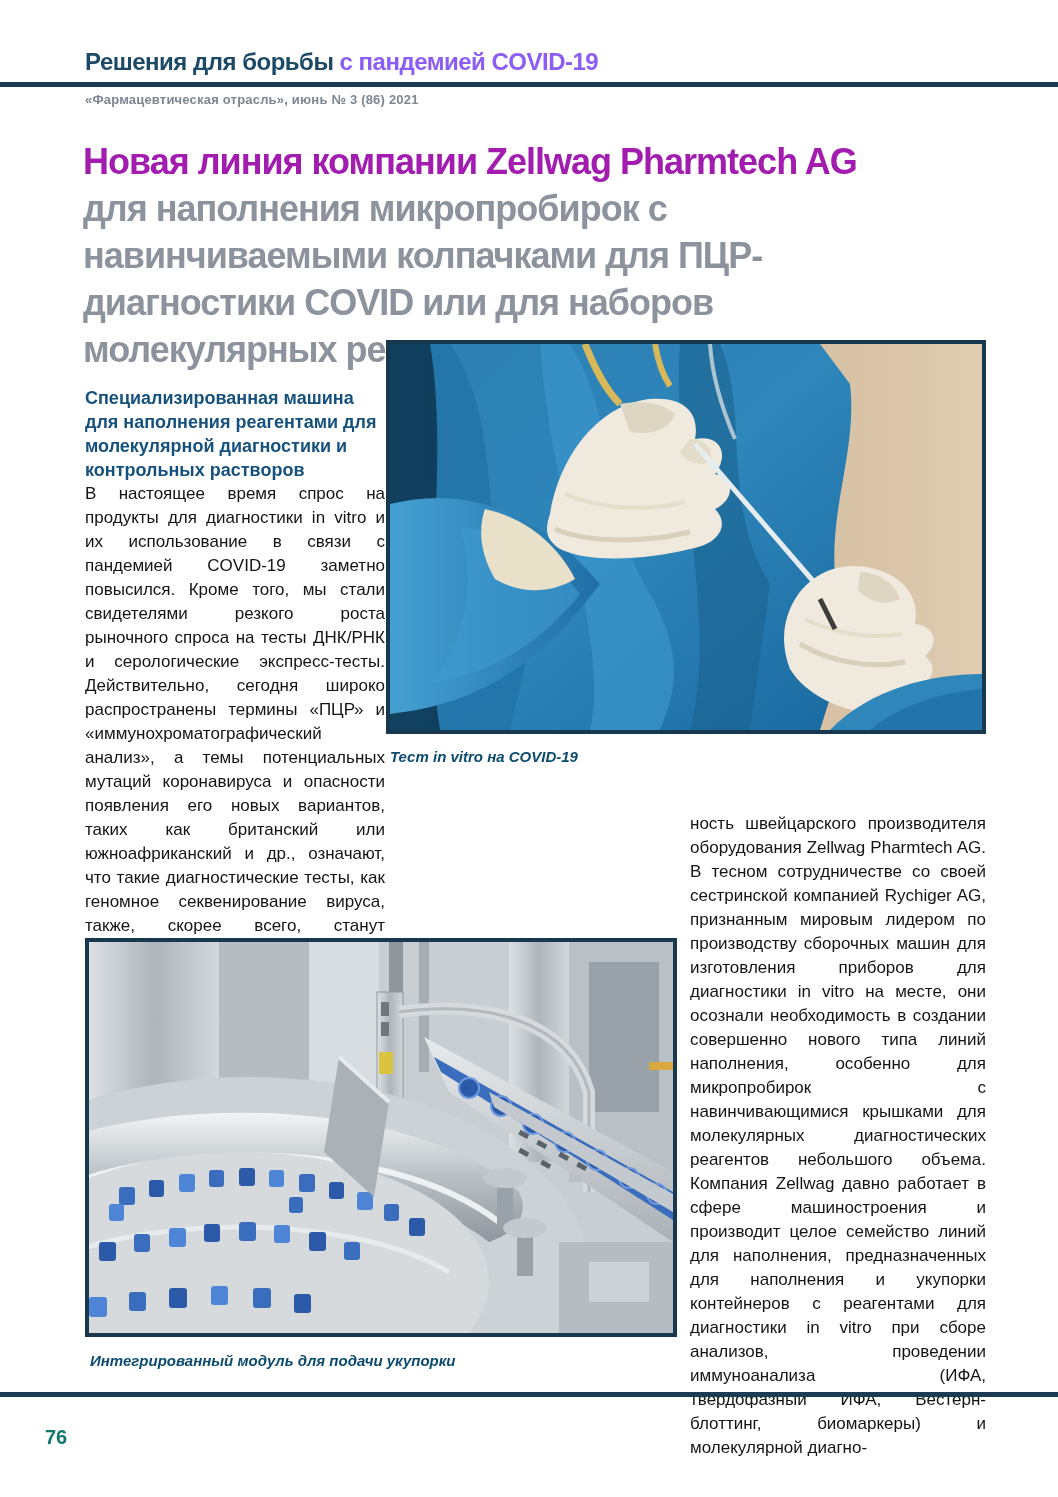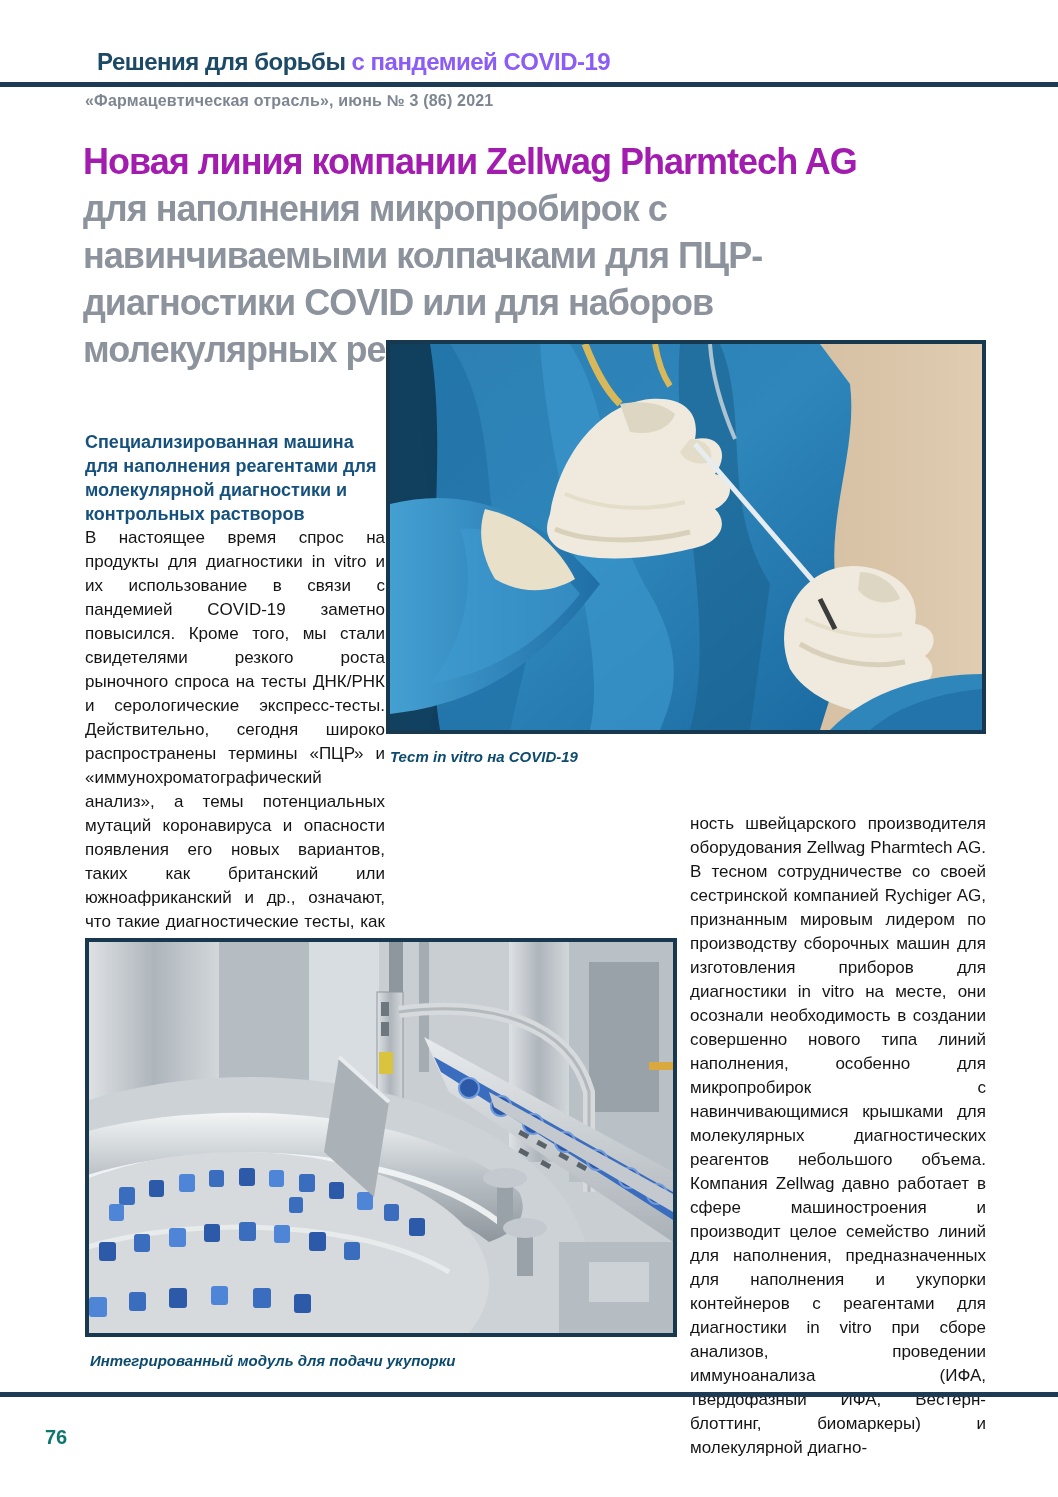--- a/index.html
+++ b/index.html
@@ -5,35 +5,35 @@
   html,body{margin:0;padding:0;background:#ffffff;}
   .page{
     position:relative;
     width:1058px;height:1497px;
     background:#ffffff;
     font-family:"Liberation Sans", sans-serif;
     overflow:hidden;
   }
   
   .masthead{position:absolute;left:85px;top:48px;font-weight:bold;font-size:24px;letter-spacing:-0.5px;white-space:nowrap;}
-  .masthead .strong{color:#1b4966;margin-left:12px;}
+  .masthead .strong{color:#1b4966;}
   .masthead .rest{color:#8b5cf6;}
   .rule{position:absolute;left:0;width:1058px;height:5px;background:#1d3b54;}
   .rule-top{top:82px;}
   .rule-bottom{top:1392px;}
-  .issue-info{position:absolute;left:85px;top:92px;font-size:16px;font-weight:bold;color:#7d8691;letter-spacing:0.2px;}
+  .issue-info{position:absolute;left:85px;top:92px;font-size:13px;font-weight:bold;color:#7d8691;letter-spacing:0.2px;}
   
   .headline{position:absolute;left:83px;top:138px;width:880px;font-weight:bold;font-size:36px;line-height:47px;letter-spacing:-1px;}
   .headline .hl1{display:block;color:#a21caf;}
   .headline .hl2{color:#8d939c;}
   
   .col{position:absolute;font-size:17px;line-height:24px;color:#141414;text-align:justify;}
   .col p{margin:0;}
   .lead{color:#15517c;font-weight:bold;font-size:18px;line-height:24px;text-align:left;margin:0 0 0 0;}
-  .col-left{left:85px;top:386px;width:300px;margin-top:44px;}
+  .col-left{left:85px;top:386px;width:300px;}
   .col-mid{left:386px;top:812px;width:298px;}
   .col-right{left:690px;top:812px;width:296px;}
   .indent{text-indent:28px;}
   
   .photo{position:absolute;border:4px solid #17384f;box-sizing:border-box;overflow:hidden;background:#cfd4d8;}
   .photo svg{display:block;}
   .photo1{left:386px;top:340px;width:600px;height:394px;}
   .photo2{left:85px;top:938px;width:592px;height:399px;}
   .caption{position:absolute;font-style:italic;font-weight:bold;font-size:15px;color:#0c4a6e;}
   .caption1{left:390px;top:748px;}

